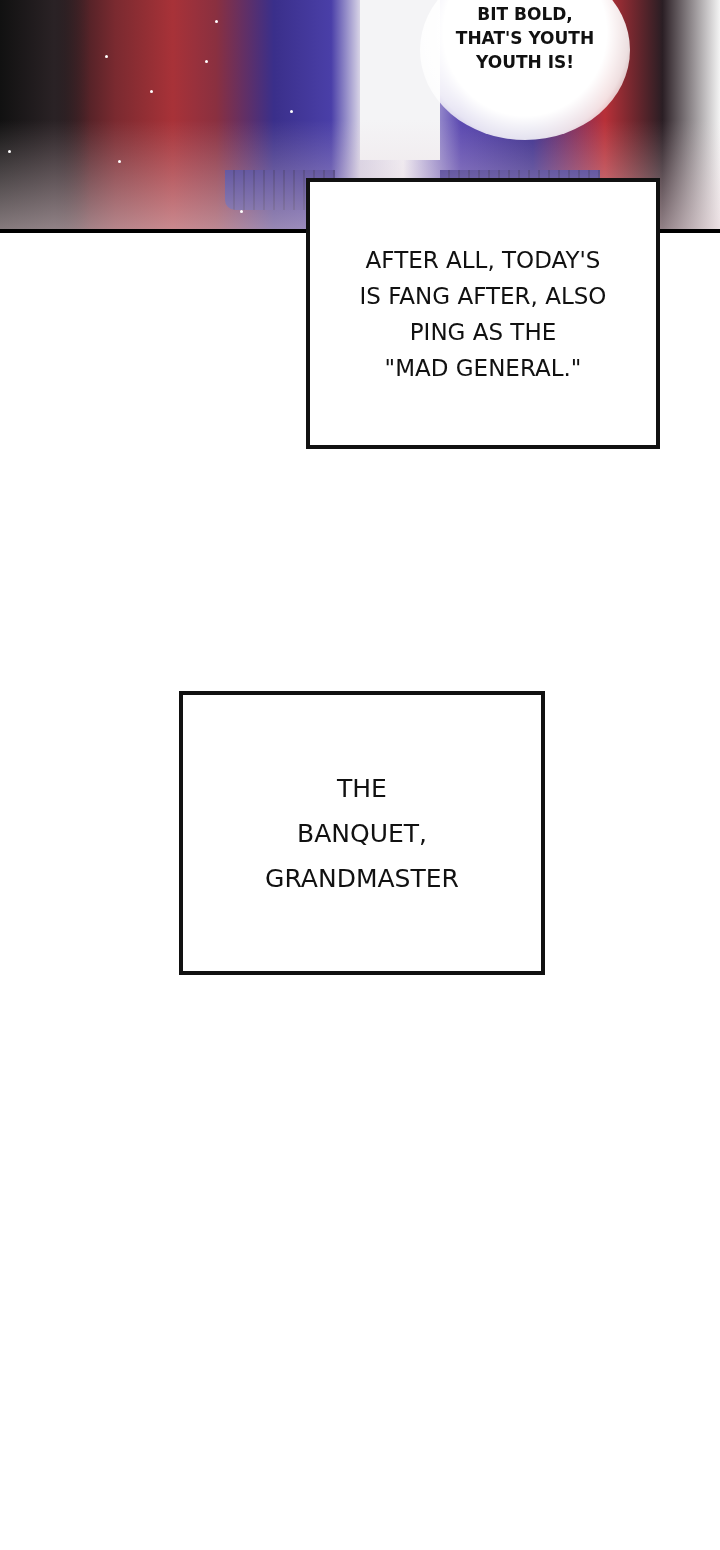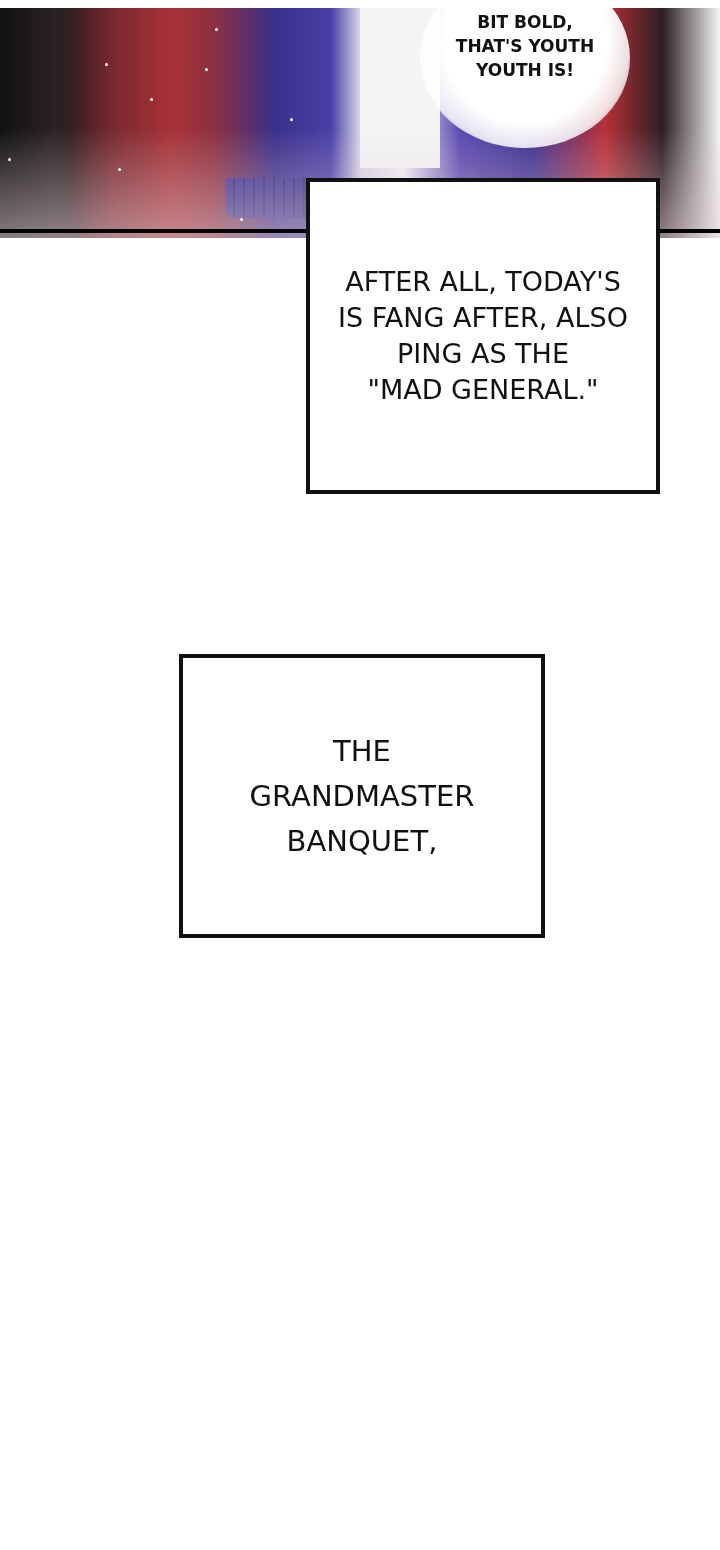--- a/index.html
+++ b/index.html
@@ -1,30 +1,30 @@
 <!DOCTYPE html>
 <html><head>
   <meta charset="utf-8">
   <style>
     html, body { margin:0; padding:0; background:#ffffff; }
     body { width:720px; height:1550px; position:relative; overflow:hidden; font-family:"DejaVu Sans", sans-serif; }
     .panel { position:absolute; left:0; top:0; width:720px; height:230px; overflow:hidden;
-      background: linear-gradient(90deg, #1a1416 0%, #2a1a1e 8%, #7a2a30 16%, #a83238 24%, #8a3040 30%, #3a2f8a 38%, #4a3fa8 46%, #d8d4e6 50%, #f2f0f6 56%, #5a48b0 64%, #3c2f8e 74%, #b83038 84%, #2a1e24 92%, #f4f4f4 100%); margin-top: 8px; }
+      background: linear-gradient(90deg, #1a1416 0%, #2a1a1e 8%, #7a2a30 16%, #a83238 24%, #8a3040 30%, #3a2f8a 38%, #4a3fa8 46%, #d8d4e6 50%, #f2f0f6 56%, #5a48b0 64%, #3c2f8e 74%, #b83038 84%, #2a1e24 92%, #f4f4f4 100%); }
     .panel-fog { position:absolute; left:0; bottom:0; width:100%; height:110px;
       background: linear-gradient(180deg, rgba(255,255,255,0) 0%, rgba(230,210,215,0.55) 100%); }
     .left-dark { position:absolute; left:0; top:0; width:90px; height:230px; background:linear-gradient(90deg,#111 0%, #2a2225 60%, rgba(42,34,37,0) 100%); }
     .cuff { position:absolute; height:40px; top:170px; background:repeating-linear-gradient(90deg,#3b3190 0 8px,#2c2470 8px 10px); border-radius:0 0 10px 10px; }
     .shirt { position:absolute; left:360px; top:0; width:80px; height:160px; background:#f4f4f6; }
     .bubble { position:absolute; left:420px; top:-40px; width:210px; height:180px; background:radial-gradient(ellipse at 50% 40%, #ffffff 55%, rgba(255,255,255,0.85) 70%, rgba(190,180,230,0) 100%); border-radius:50%; }
     .bubble-text { position:absolute; left:430px; top:2px; width:190px; text-align:center; font-weight:bold; font-size:17px; line-height:24px; color:#111; }
     .sparkle { position:absolute; width:3px; height:3px; background:#fff; border-radius:50%; }
     .panel-border { position:absolute; left:0; top:229px; width:720px; height:4px; background:#000; }
     .caption { position:absolute; background:#fff; border:4px solid #111; box-sizing:border-box; display:flex; align-items:center; justify-content:center; text-align:center; color:#111; }
-    .caption-1 { left:306px; top:178px; width:354px; height:316px; font-size:27px; line-height:36px; }
-    .caption-2 { left:179px; top:654px; width:366px; height:284px; font-size:29px; line-height:45px; }
+    .caption-1 { left:306px; top:178px; width:354px; height:271px; font-size:23px; line-height:36px; }
+    .caption-2 { left:179px; top:691px; width:366px; height:284px; font-size:25px; line-height:45px; }
   </style>
 </head>
 <body>
 
 <div class="panel">
   <div class="left-dark"></div>
   <div class="shirt"></div>
   <div class="cuff" style="left:225px;width:110px;"></div>
   <div class="cuff" style="left:440px;width:160px;"></div>
   <div class="panel-fog"></div>
@@ -51,16 +51,16 @@
     <div>AFTER ALL, TODAY'S</div>
     <div>IS FANG AFTER, ALSO</div>
     <div>PING AS THE</div>
     <div>"MAD GENERAL."</div>
   </div>
 </div>
 
 <div class="caption caption-2">
   <div>
     <div>THE</div>
+    <div>BANQUET,</div>
     <div>GRANDMASTER</div>
-    <div>BANQUET,</div>
   </div>
 </div>
 
 </body></html>

